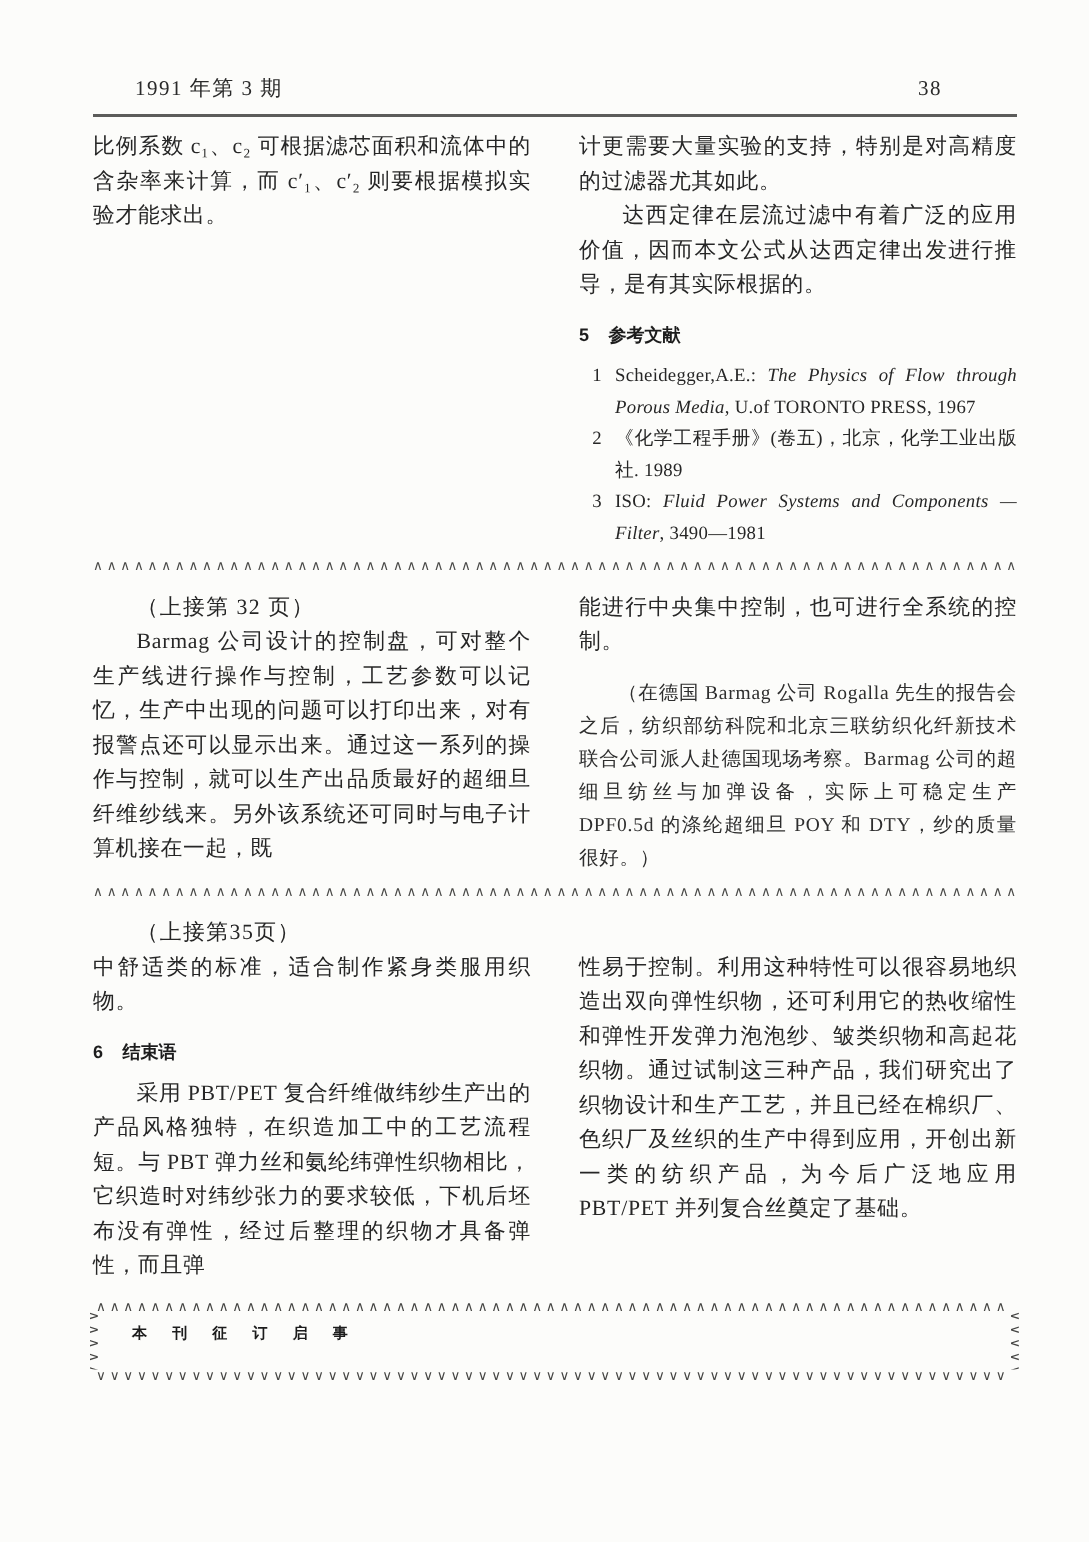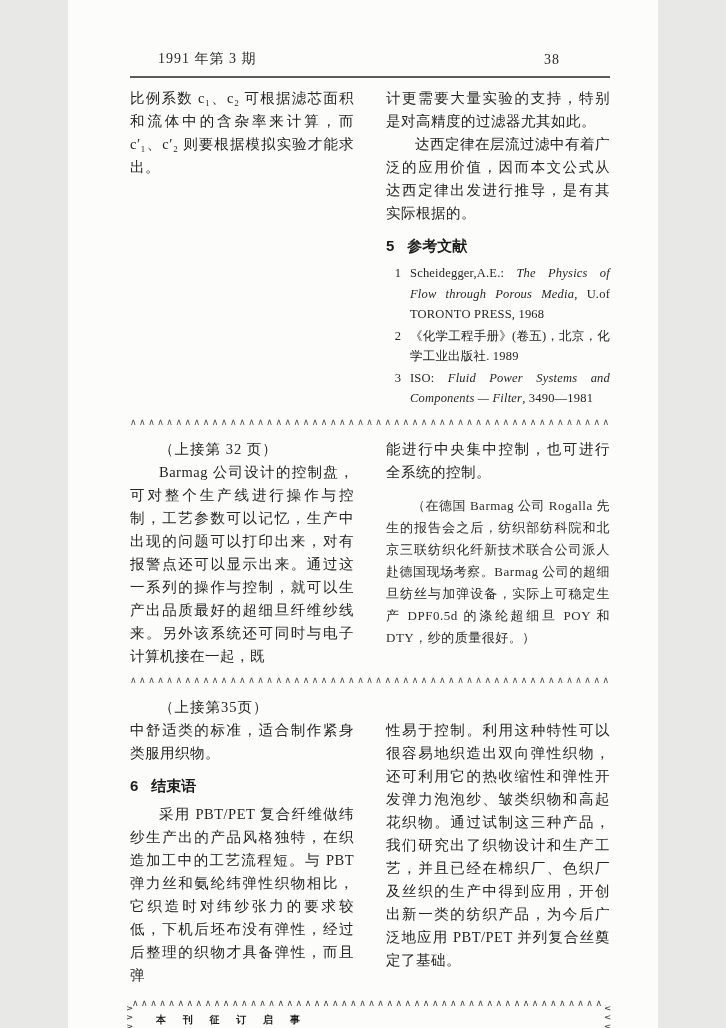--- a/index.html
+++ b/index.html
@@ -1,39 +1,39 @@
 <!DOCTYPE html>
 <html><head>
 <meta charset="utf-8">
 <style>
   html,body{margin:0;padding:0;background:#e8e8e6;}
   .page{
     position:relative;
-    width:590px;height:1028px;
+    width:726px;height:1028px;
     margin:0 auto;
     background:#fcfcfa;
     box-sizing:border-box;
     padding:50px 48px 0 62px;
     font-family:"Liberation Serif","DejaVu Serif",serif;
     color:#262626;
     overflow:hidden;
   }
   
   .hdr{display:flex;justify-content:space-between;align-items:flex-end;
        font-size:14px;padding:0 50px 0 28px;letter-spacing:1px;color:#2a2a2a;}
   .hdr-rule{border-top:2px solid #4a4a48;margin-top:8px;opacity:.9;}
   
   .cols{display:flex;gap:32px;margin-top:9px;}
   .col{flex:1;min-width:0;}
   p{margin:0;font-size:14.5px;line-height:23px;text-align:justify;
     letter-spacing:.5px;color:#262626;}
   .ind{text-indent:2em;}
   .small-note{font-size:13px;line-height:22px;margin-top:11px;text-indent:2em;color:#2e2e2e;}
   .cont-label{text-indent:2em;letter-spacing:1px;}
-  h3.sec{font-size:15px;font-weight:bold;color:#1d1d1d;
+  h3.sec{font-size:12px;font-weight:bold;color:#1d1d1d;
       font-family:"Liberation Sans","DejaVu Sans",sans-serif;
       margin:11px 0 7px;line-height:20px;}
   h3.sec .num{margin-right:13px;}
   
   .refs{list-style:none;margin:2px 0 0;padding:0 0 0 6px;
         font-size:12.5px;line-height:20.5px;}
   .refs li{display:flex;gap:9px;margin-bottom:1px;}
   .refnum{flex:0 0 9px;text-align:right;}
   .reftext{flex:1;text-align:justify;letter-spacing:.2px;}
   .reftext i{font-style:italic;}
@@ -76,21 +76,21 @@
     </div>
     <div class="col">
       <p>计更需要大量实验的支持，特别是对高精度的过滤器尤其如此。</p>
       <p class="ind">达西定律在层流过滤中有着广泛的应用价值，因而本文公式从达西定律出发进行推导，是有其实际根据的。</p>
       <h3 class="sec">
         <span class="num">5</span><span>参考文献</span>
       </h3>
       <ol class="refs">
         <li>
           <span class="refnum">1</span>
-          <span class="reftext"><span>Scheidegger,A.E.: </span><i>The Physics of Flow through Porous Media</i><span>, U.of TORONTO PRESS, 1968</span></span>
+          <span class="reftext"><span>Scheidegger,A.E.: </span><i>The Physics of Flow through Porous Media</i><span>, U.of TORONTO PRESS, 1967</span></span>
         </li>
         <li>
           <span class="refnum">2</span>
           <span class="reftext"><span>《化学工程手册》(卷五)，北京，化学工业出版社. 1989</span><i></i><span></span></span>
         </li>
         <li>
           <span class="refnum">3</span>
           <span class="reftext"><span>ISO: </span><i>Fluid Power Systems and Components — Filter</i><span>, 3490—1981</span></span>
         </li>
       </ol>

